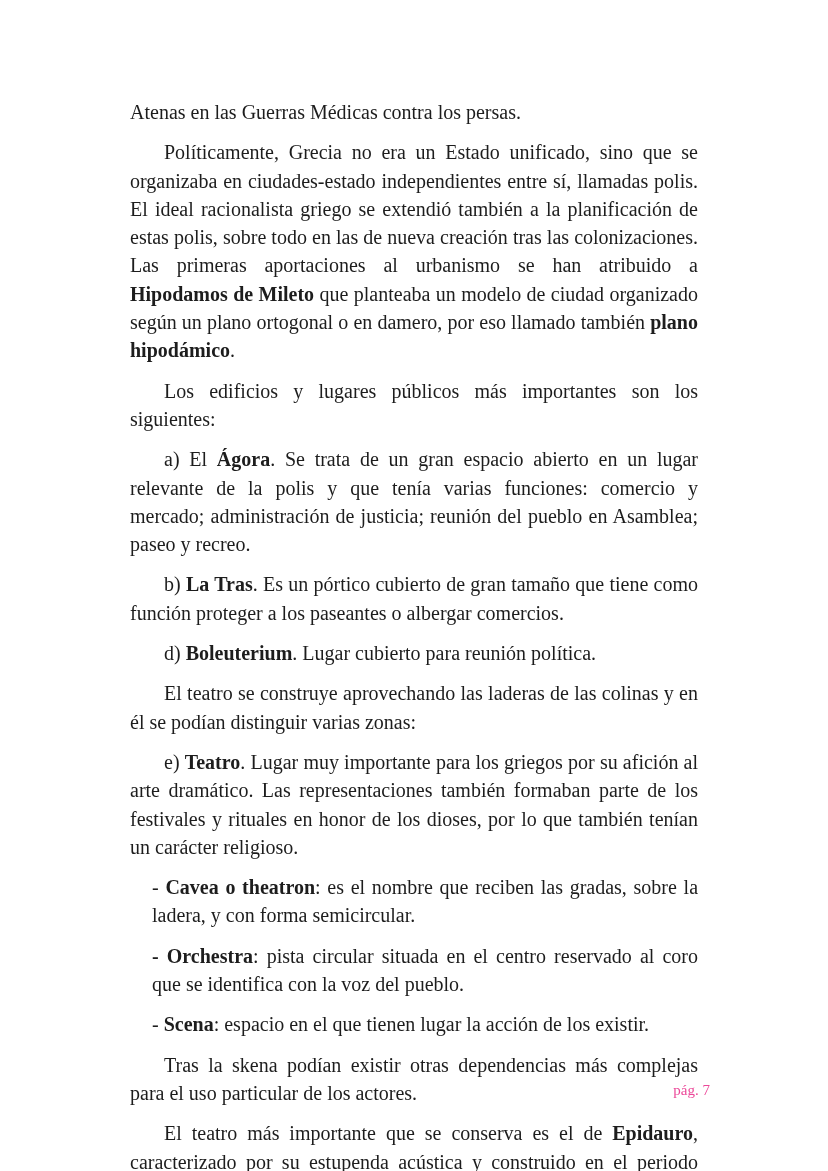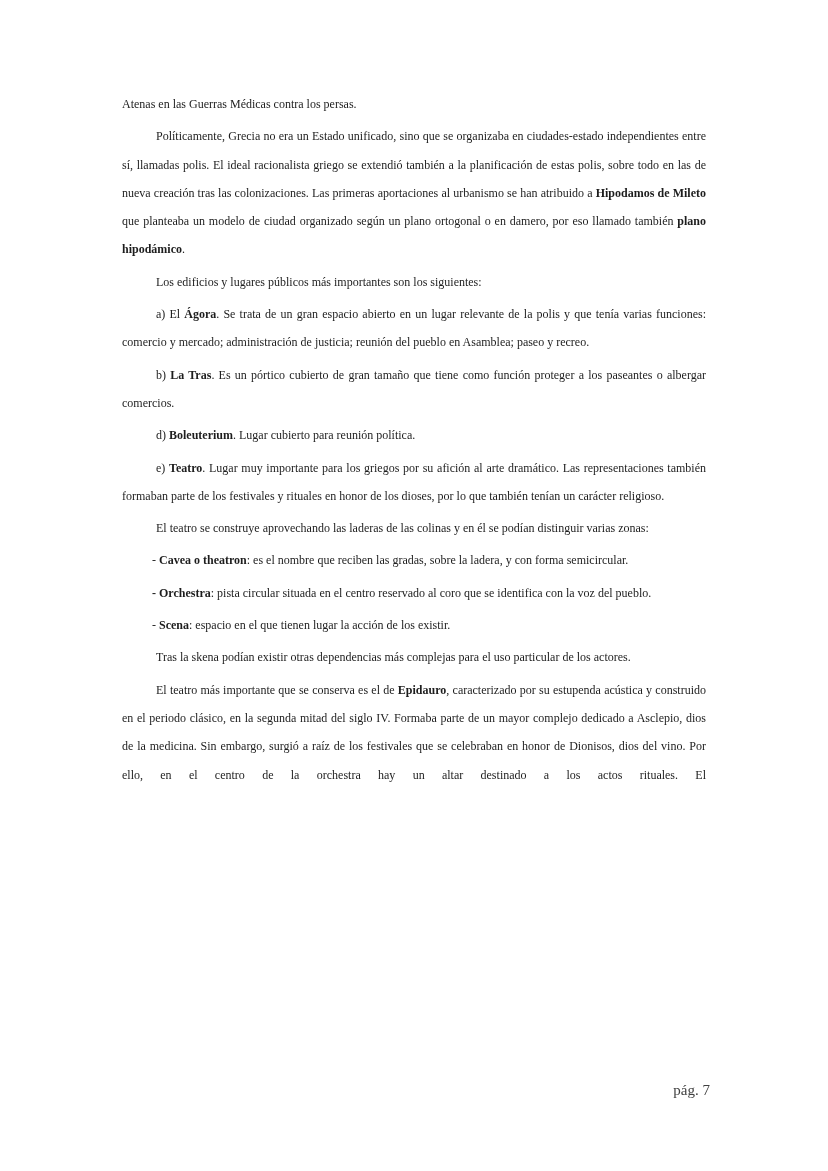--- a/index.html
+++ b/index.html
@@ -12,38 +12,38 @@
     color: #1d1d1d;
     overflow: hidden;
   }
   .content {
     position: absolute;
     left: 118px;
     top: 86px;
     width: 592px;
   }
   .para {
-    margin: 4px;
-    font-size: 12px;
+    margin: 12px;
+    font-size: 20px;
     line-height: 28.3px;
     text-align: justify;
   }
   .para.indent { text-indent: 34px; }
   .para.block  { margin-left: 34px; text-indent: 0; }
   .para.heading { margin-top: 36px; text-indent: 34px; }
   .heading .title { font-weight: bold; }
   .b { font-weight: bold; }
   .justify-last { text-align-last: justify; }
   .footer {
     position: absolute;
     top: 1081px;
     right: 118px;
     font-size: 15px;
     line-height: 18px;
-    color: #404040;
+    color: #ec4899;
   }
 </style>
 </head>
 <body>
 
 <div class="page">
   <div class="content">
 
     <p class="para"><span>Atenas en las Guerras Médicas contra los persas.</span></p>
 
@@ -52,23 +52,23 @@
 
     <p class="para indent"><span>Los edificios y lugares públicos más importantes son los siguientes:</span></p>
 
     <p class="para indent"><span>a) El </span><span class="b">Ágora</span><span>. Se trata de un gran espacio abierto en un lugar relevante de la polis y que tenía varias funciones: comercio y mercado; administración de justicia; reunión del pueblo en Asamblea; paseo y recreo.</span></p>
 
     <p class="para indent"><span>b) </span><span class="b">La Tras</span><span>. Es un pórtico cubierto de gran tamaño que tiene como función proteger a los paseantes o albergar comercios.</span></p>
 
 
     <p class="para indent"><span>d) </span><span class="b">Boleuterium</span><span>. Lugar cubierto para reunión política.</span></p>
 
+    <p class="para indent"><span>El teatro se construye aprovechando las laderas de las colinas y en él se podían distinguir varias zonas:</span></p>
+
     <p class="para indent"><span>e) </span><span class="b">Teatro</span><span>. Lugar muy importante para los griegos por su afición al arte dramático. Las representaciones también formaban parte de los festivales y rituales en honor de los dioses, por lo que también tenían un carácter religioso.</span></p>
-
-    <p class="para indent"><span>El teatro se construye aprovechando las laderas de las colinas y en él se podían distinguir varias zonas:</span></p>
 
     <p class="para block"><span>- </span><span class="b">Cavea o theatron</span><span>: es el nombre que reciben las gradas, sobre la ladera, y con forma semicircular.</span></p>
 
     <p class="para block"><span class="b">- Orchestra</span><span>: pista circular situada en el centro reservado al coro que se identifica con la voz del pueblo.</span></p>
 
     <p class="para block"><span>- </span><span class="b">Scena</span><span>: espacio en el que tienen lugar la acción de los existir.</span></p>
 
     <p class="para indent"><span>Tras la skena podían existir otras dependencias más complejas para el uso particular de los actores.</span></p>
 
     <p class="para indent justify-last"><span>El teatro más importante que se conserva es el de </span><span class="b">Epidauro</span><span>, caracterizado por su estupenda acústica y construido en el periodo clásico, en la segunda mitad del siglo IV. Formaba parte de un mayor complejo dedicado a Asclepio, dios de la medicina. Sin embargo, surgió a raíz de los festivales que se celebraban en honor de Dionisos, dios del vino. Por ello, en el centro de la orchestra hay un altar destinado a los actos rituales. El</span></p>

